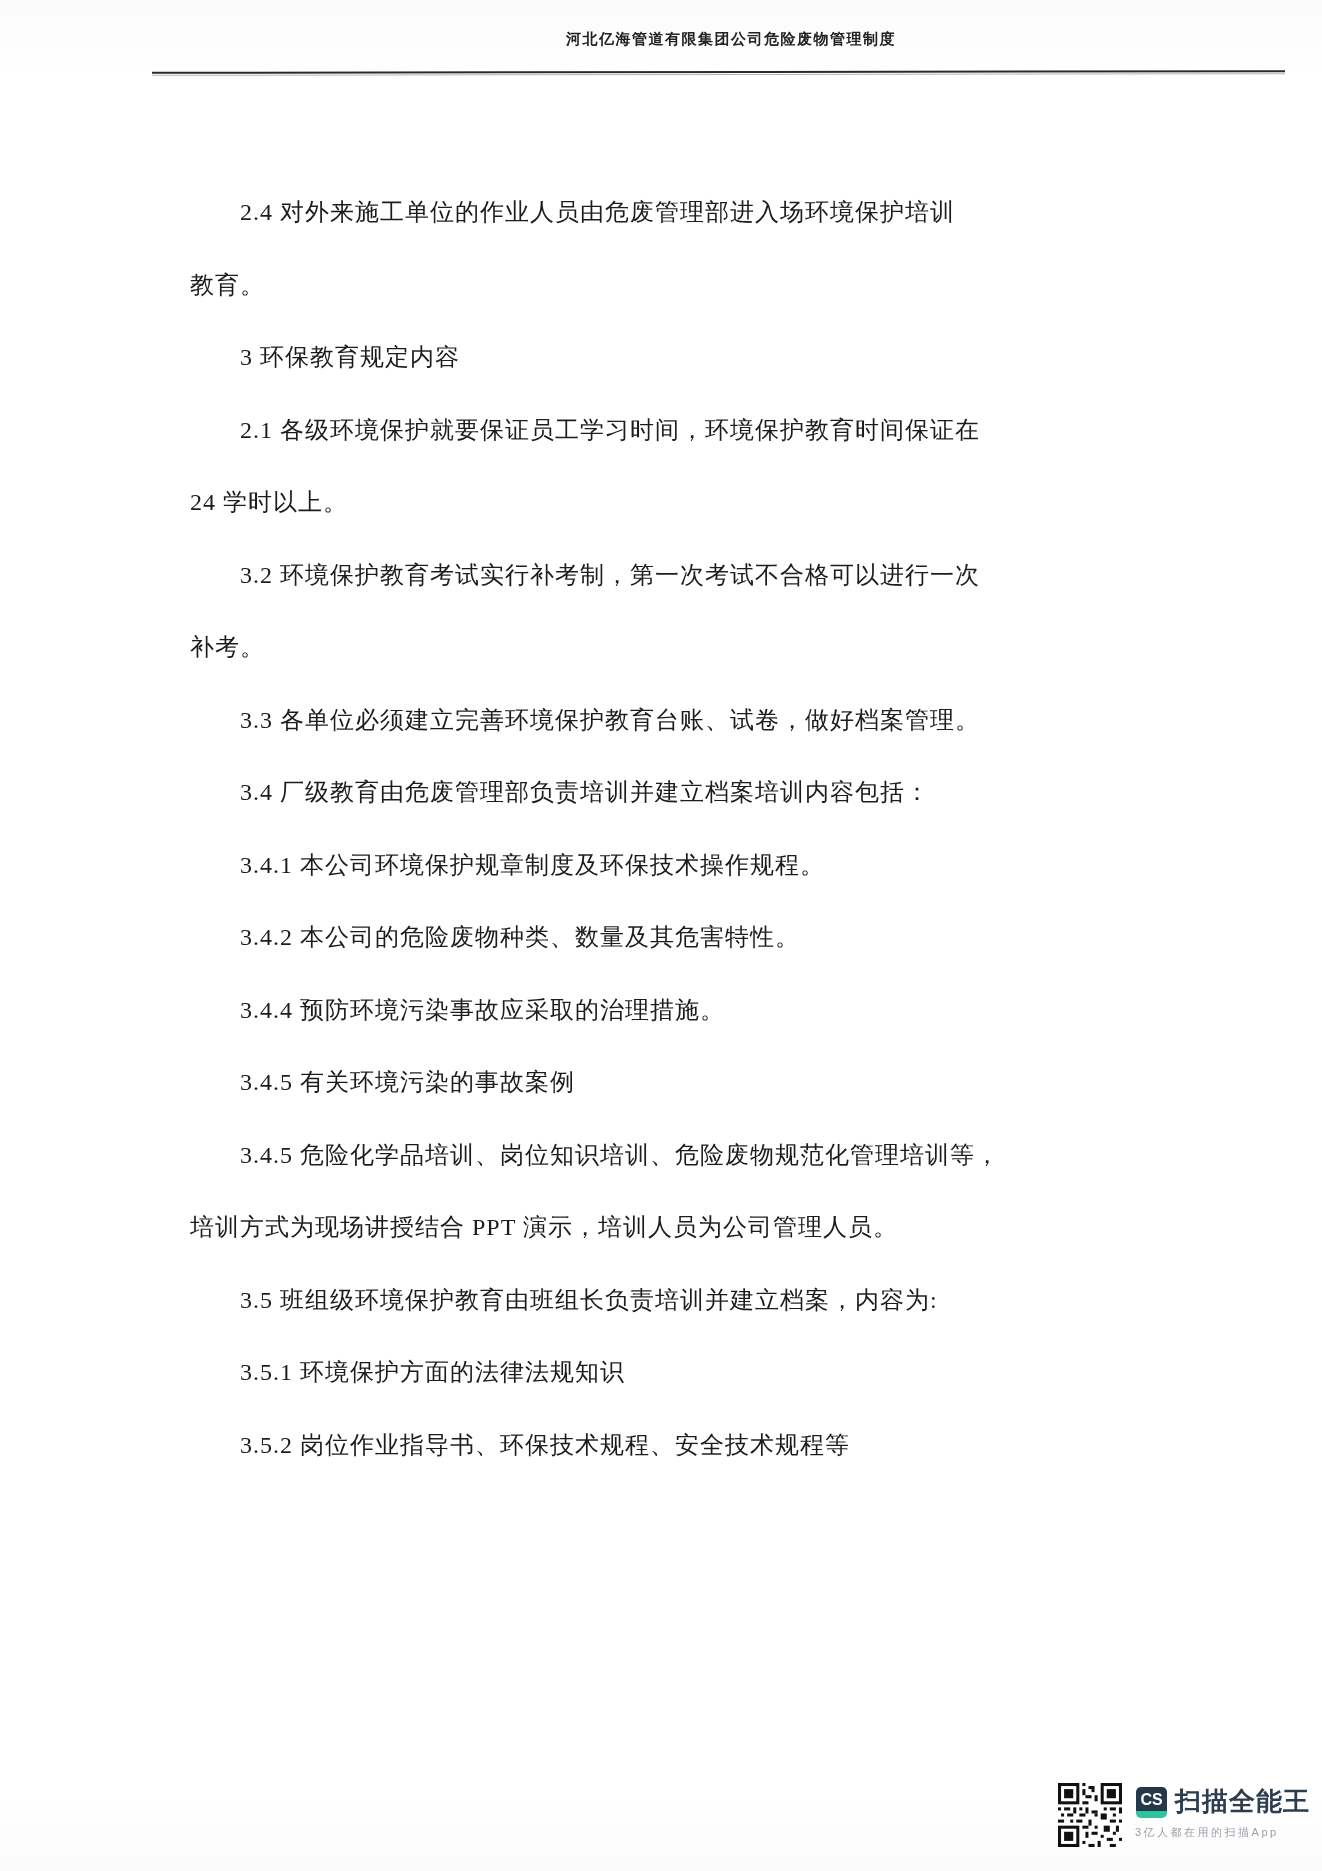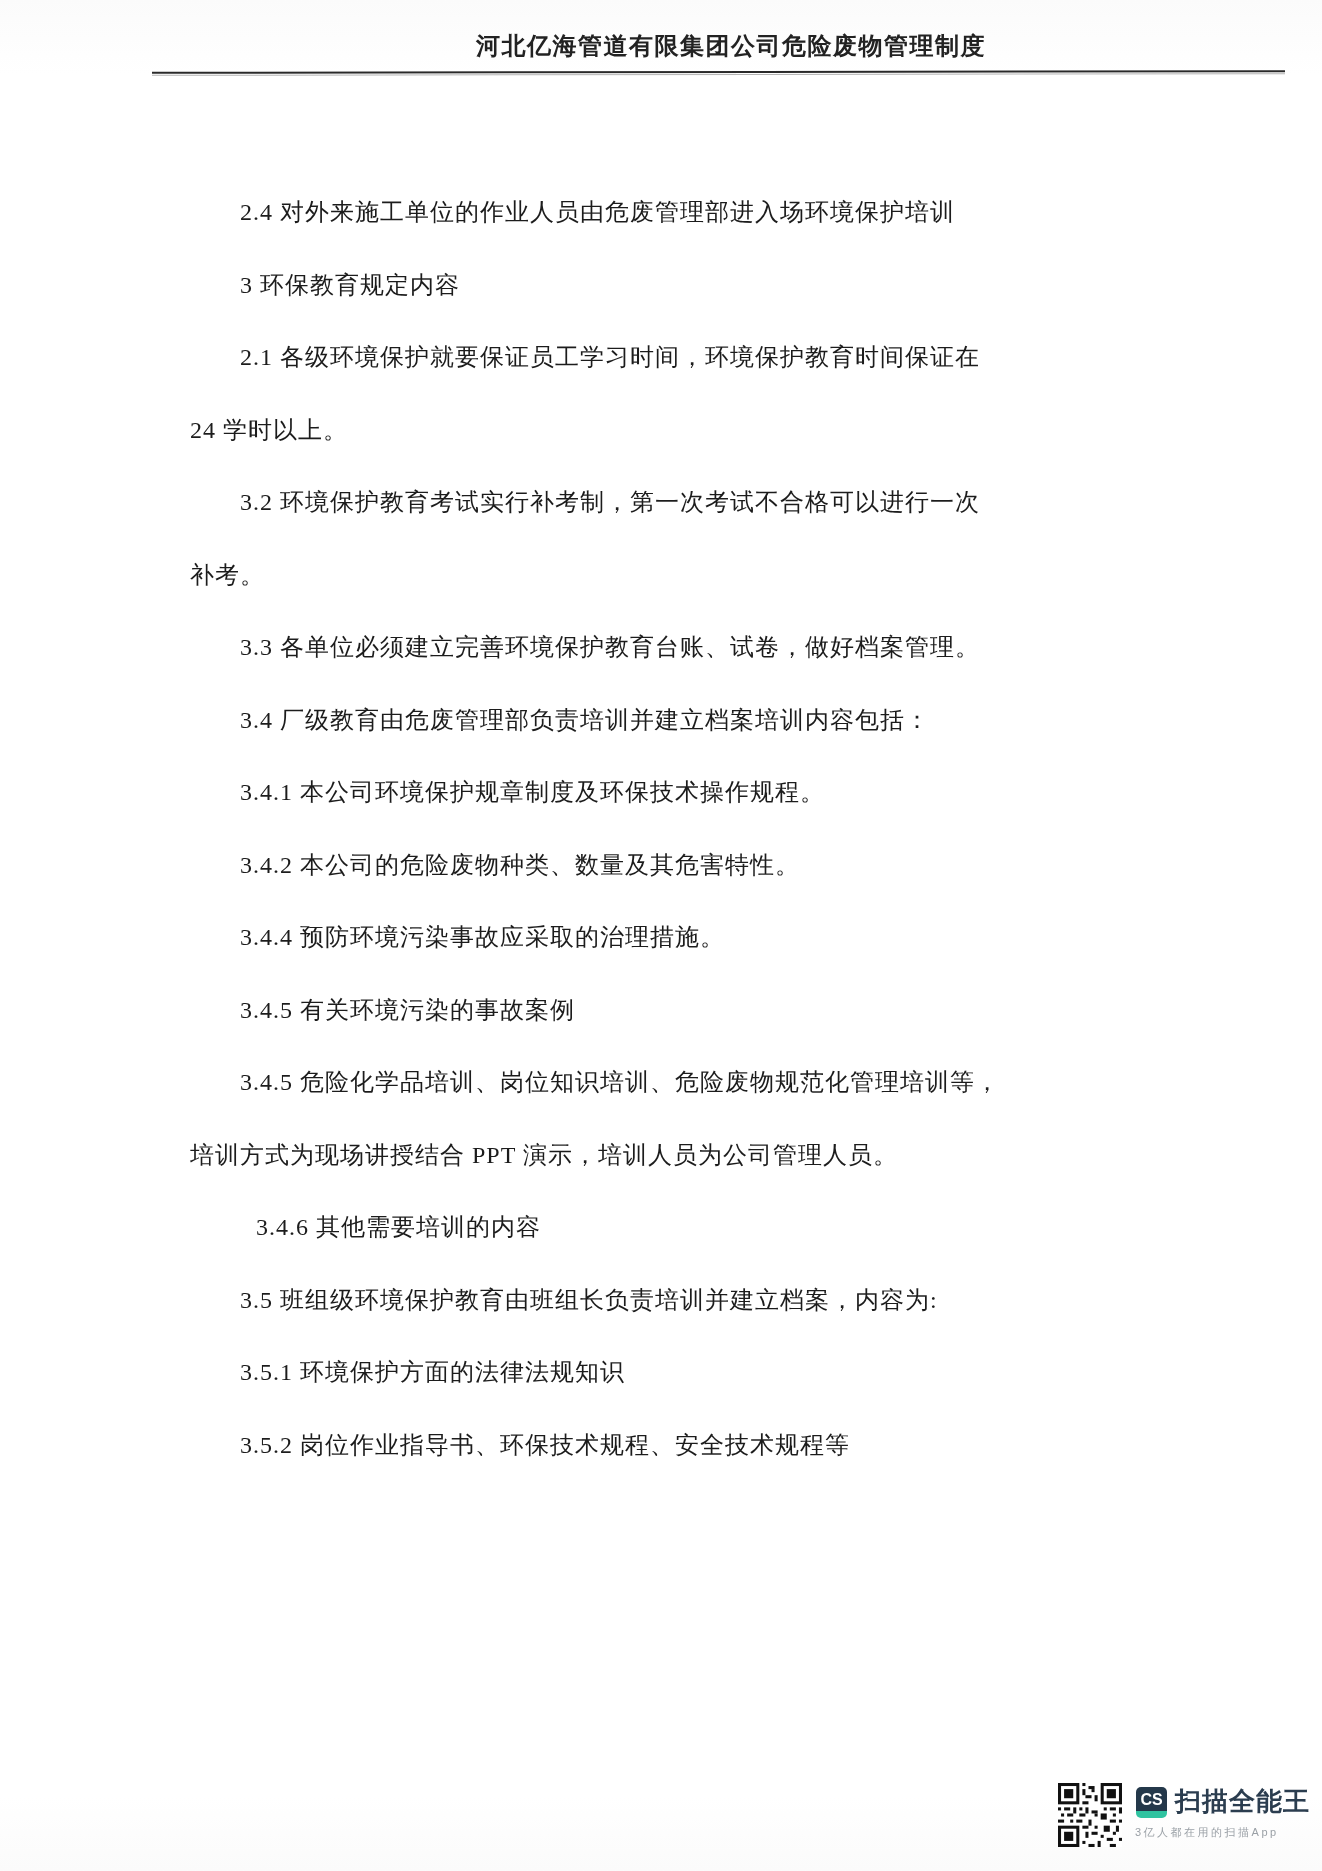--- a/index.html
+++ b/index.html
@@ -12,21 +12,21 @@
     color:#1d1d1d;
     overflow:hidden;
   }
   .page { position:absolute; inset:0; background:linear-gradient(180deg,#fbfbfb 0%,#ffffff 4%,#ffffff 96%,#fbfbfb 100%); }
 
   
   .hdr-title {
     position:absolute;
     top:30px; left:50%;
     transform:translateX(calc(-50% + 70px));
-    font-size:24px;
+    font-size:15px;
     font-weight:bold;
     letter-spacing:1.5px;
     color:#222;
     white-space:nowrap;
   }
   .hdr-rule {
     position:absolute;
     top:71px; left:152px; width:1133px; height:4px;
     border-top:2.5px solid #2a2a2a;
     border-bottom:1px solid rgba(40,40,40,.35);
@@ -85,34 +85,34 @@
 </head>
 <body>
 
 <div class="page">
 
   <div class="hdr-title">河北亿海管道有限集团公司危险废物管理制度</div>
   <div class="hdr-rule"></div>
 
   <div class="doc">
     <div class="line ind">2.4  对外来施工单位的作业人员由危废管理部进入场环境保护培训</div>
+    <div class="line">教育。</div>
     <div class="line ind">3  环保教育规定内容</div>
     <div class="line ind">2.1 各级环境保护就要保证员工学习时间，环境保护教育时间保证在</div>
     <div class="line">24 学时以上。</div>
     <div class="line ind">3.2 环境保护教育考试实行补考制，第一次考试不合格可以进行一次</div>
     <div class="line">补考。</div>
     <div class="line ind">3.3  各单位必须建立完善环境保护教育台账、试卷，做好档案管理。</div>
     <div class="line ind">3.4 厂级教育由危废管理部负责培训并建立档案培训内容包括：</div>
     <div class="line ind">3.4.1 本公司环境保护规章制度及环保技术操作规程。</div>
     <div class="line ind">3.4.2 本公司的危险废物种类、数量及其危害特性。</div>
     <div class="line ind">3.4.4  预防环境污染事故应采取的治理措施。</div>
     <div class="line ind">3.4.5  有关环境污染的事故案例</div>
     <div class="line ind">3.4.5 危险化学品培训、岗位知识培训、危险废物规范化管理培训等，</div>
     <div class="line">培训方式为现场讲授结合 PPT 演示，培训人员为公司管理人员。</div>
-    <div class="line ind2">3.4.6  其他需要培训的内容</div>
     <div class="line ind">3.5 班组级环境保护教育由班组长负责培训并建立档案，内容为:</div>
     <div class="line ind">3.5.1  环境保护方面的法律法规知识</div>
     <div class="line ind">3.5.2  岗位作业指导书、环保技术规程、安全技术规程等</div>
   </div>
 
   <div class="wm">
     <svg class="qr" viewBox="0 0 63 63" xmlns="http://www.w3.org/2000/svg">
       <rect x="0" y="0" width="63" height="63" fill="#ffffff"></rect>
       <g fill="#111111">
 

